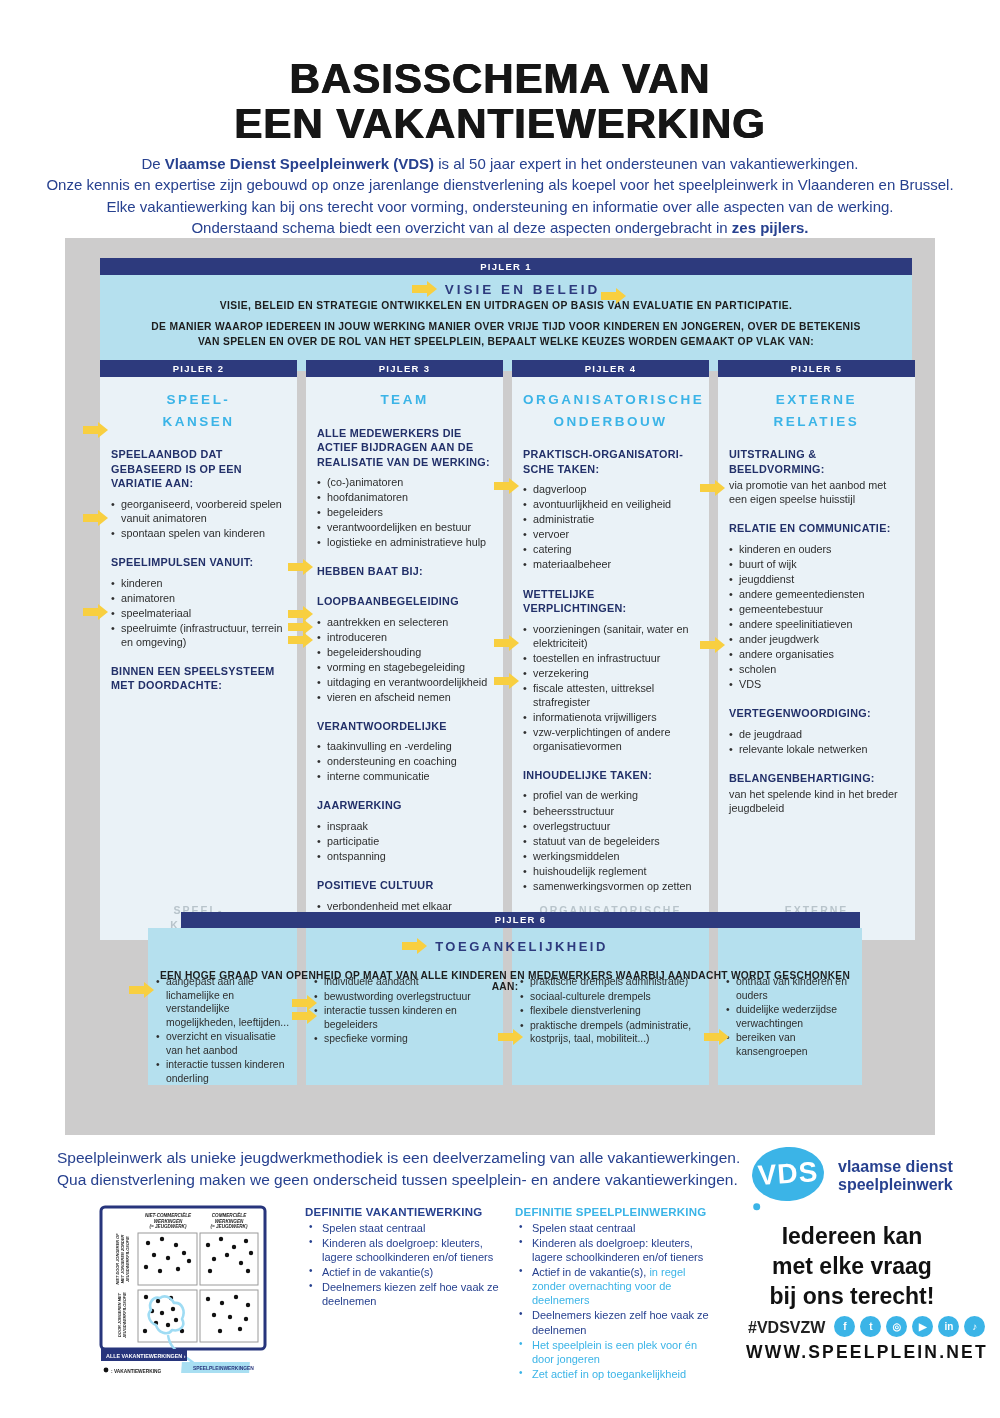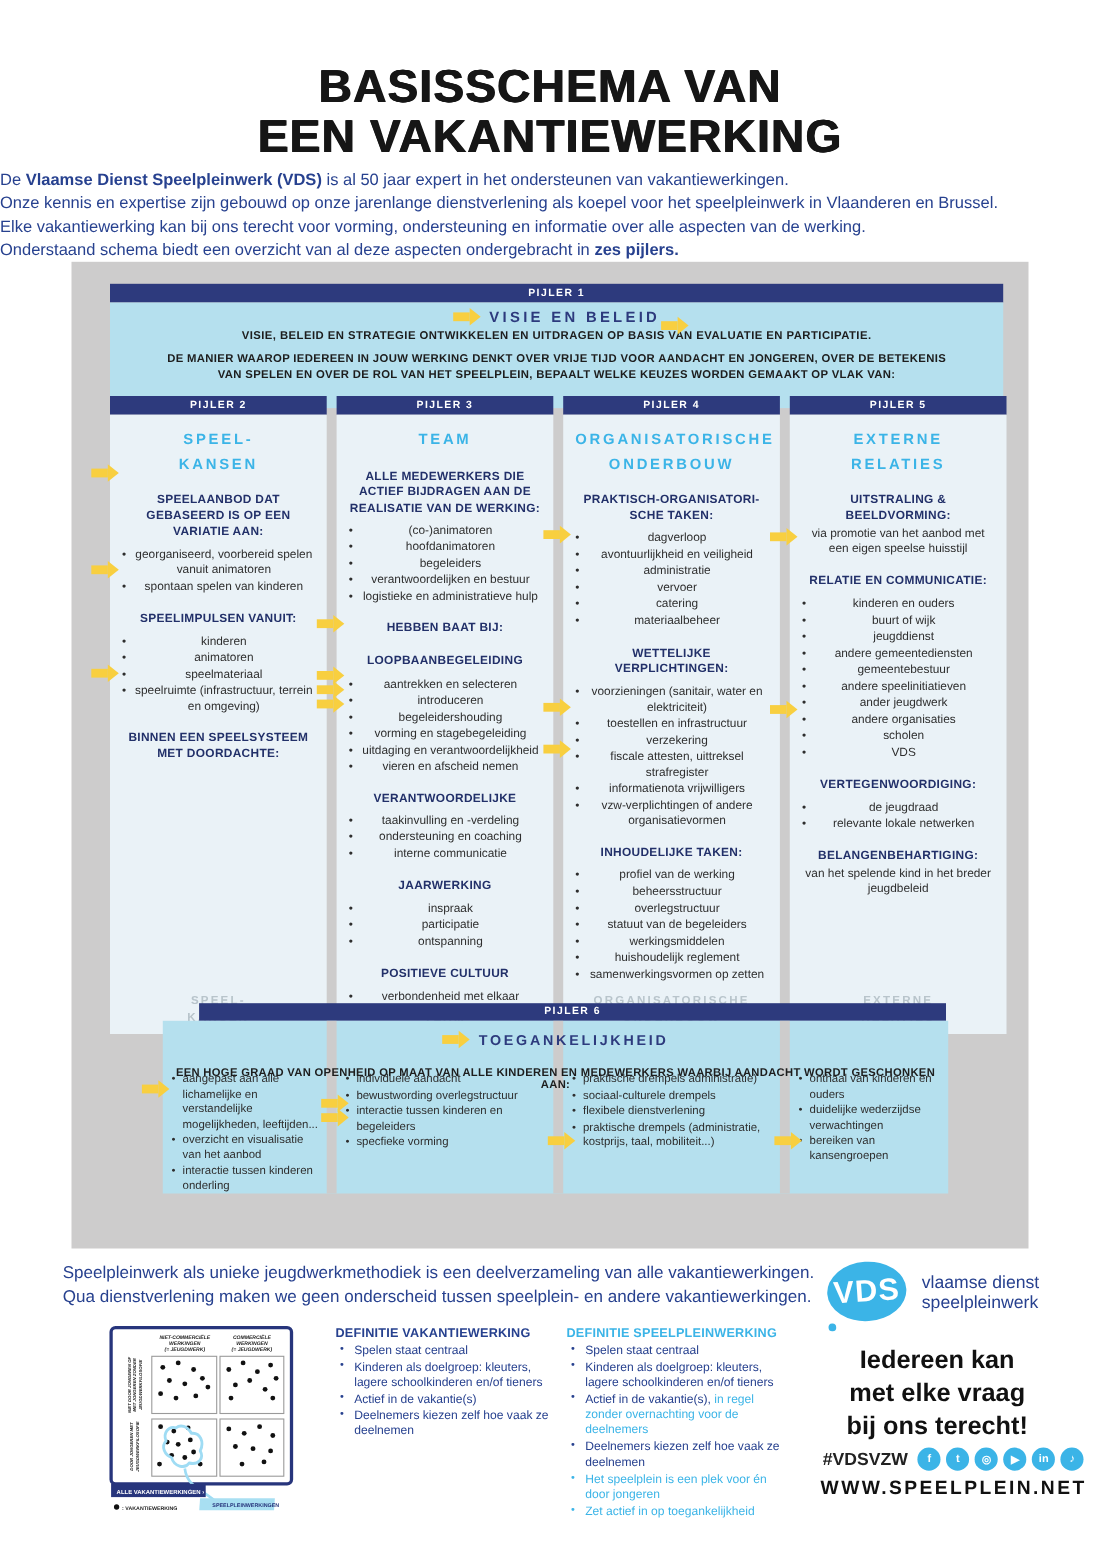--- a/index.html
+++ b/index.html
@@ -7,42 +7,42 @@
     --yellow:#f8cf40; --graybg:#cdcccc; --textnavy:#27418f;
   }
   html,body{margin:0;padding:0;}
   body{font-family:"Liberation Sans",sans-serif;background:#fff;}
   .page{position:relative;width:1000px;height:1418px;background:#fff;overflow:hidden;}
 
   
   .main-title{position:absolute;top:56px;left:0;width:100%;text-align:center;
     font-size:42px;line-height:1.08;letter-spacing:1px;color:#161616;font-weight:bold;
     text-shadow:0.7px 0 0 #161616, -0.4px 0 0 #161616;margin:0;}
-  .intro{position:absolute;top:153px;left:0;width:100%;
+  .intro{position:absolute;top:153px;left:0;width:100%;text-align:center;
     font-size:15px;line-height:1.43;color:var(--textnavy);}
 
   
   .schema{position:absolute;left:65px;top:238px;width:870px;height:897px;background:var(--graybg);}
   .bar{background:var(--navy);color:#fff;font-size:9.5px;font-weight:bold;
     letter-spacing:1.3px;text-align:center;}
   .p1bar{position:absolute;left:35px;top:20px;width:812px;height:17px;line-height:17px;}
   .p1box{position:absolute;left:35px;top:37px;width:812px;height:96px;background:var(--lightblue);
     text-align:center;padding-top:5px;box-sizing:border-box;}
   .p1title{color:var(--navy);font-weight:bold;font-size:13.5px;letter-spacing:3px;}
   .p1sub{font-size:10.3px;font-weight:bold;letter-spacing:0.4px;margin-top:2px;color:#1d1d1d;}
   .p1body{font-size:10.3px;font-weight:bold;letter-spacing:0.3px;margin-top:9px;line-height:1.45;color:#1d1d1d;}
 
   .column{position:absolute;top:122px;width:197px;height:580px;}
   .col0{left:35px}.col1{left:241px}.col2{left:447px}.col3{left:653px}
   .colbar{height:17px;line-height:17px;}
   .colbody{position:absolute;top:17px;bottom:0;left:0;right:0;background:var(--colbg);
     padding:8px 11px;box-sizing:border-box;}
   .coltitle{color:var(--cyan);font-weight:bold;font-size:13.5px;letter-spacing:2.5px;
     text-align:center;line-height:1.6;white-space:pre-line;margin:4px 0 10px;}
-  .section{margin-top:15px;text-align:center;}
+  .section{margin-top:15px;}
   .sechead{color:#223069;font-weight:bold;font-size:10.8px;letter-spacing:0.3px;line-height:1.35;}
   .secbody{font-size:10.8px;line-height:1.3;color:#2e2e2e;margin-top:2px;}
   .blist{margin:6px 0 0;padding:0;list-style:none;font-size:10.8px;line-height:1.3;color:#2e2e2e;}
   .blist li{position:relative;padding-left:10px;margin-top:1px;}
   .blist li::before{content:"•";position:absolute;left:0;}
   .collabel{position:absolute;left:0;right:0;bottom:6px;text-align:center;color:#b8c4cb;
     font-weight:bold;font-size:10.5px;letter-spacing:2px;line-height:1.5;white-space:pre-line;}
 
   
   .p6{position:absolute;left:83px;top:674px;width:714px;height:173px;z-index:3;}
@@ -75,21 +75,21 @@
   .dlist li{position:relative;padding-left:17px;margin-top:1px;}
   .dlist li::before{content:"•";position:absolute;left:4px;top:0;font-size:10px;}
   .dlist li.cyan{color:var(--cyan);}
   .cyan-part{color:var(--cyan);}
 
   .logo{position:absolute;left:752px;top:1147px;width:210px;height:64px;}
   .bubble{position:absolute;left:0;top:0;width:72px;height:54px;background:var(--cyan);
     border-radius:50%;display:flex;align-items:center;justify-content:center;transform:rotate(-4deg);}
   .bubble::after{content:"";position:absolute;left:-1px;bottom:-7px;width:7px;height:7px;border-radius:50%;background:var(--cyan);}
   .bubble span{color:#fff;font-weight:bold;font-size:28px;letter-spacing:1px;}
-  .logoname{position:absolute;left:86px;top:11px;color:var(--textnavy);font-weight:normal;font-size:16px;line-height:1.15;}
+  .logoname{position:absolute;left:86px;top:11px;color:var(--textnavy);font-weight:bold;font-size:16px;line-height:1.15;}
 
   .slogan{position:absolute;left:742px;top:1222px;width:220px;text-align:center;
     font-size:23px;font-weight:bold;color:#111;line-height:1.3;}
   .socialrow{position:absolute;left:748px;top:1316px;width:215px;display:flex;align-items:flex-end;gap:5px;}
   .hashtag{font-weight:bold;font-size:16px;color:#222;margin-right:4px;}
   .sicon{width:21px;height:21px;border-radius:50%;background:var(--cyan);color:#fff;
     display:inline-flex;align-items:center;justify-content:center;font-size:10px;font-weight:bold;cursor:pointer;}
   .website{position:absolute;left:746px;top:1342px;font-size:17.5px;font-weight:bold;letter-spacing:2.2px;color:#111;}
 
   .quad{position:absolute;left:98px;top:1203px;}
@@ -110,21 +110,21 @@
   </div>
 
   <div class="schema" id="schema">
     <div class="bar p1bar">PIJLER 1</div>
     <div class="p1box">
       <div>
         <span class="arr arr-inline"></span><span class="p1title">VISIE EN BELEID</span>
       </div>
       <div class="p1sub">VISIE, BELEID EN STRATEGIE ONTWIKKELEN EN UITDRAGEN OP BASIS VAN EVALUATIE EN PARTICIPATIE.</div>
       <div class="p1body">
-        <div>DE MANIER WAAROP IEDEREEN IN JOUW WERKING DENKT OVER VRIJE TIJD VOOR AANDACHT EN JONGEREN, OVER DE BETEKENIS</div>
+        <div>DE MANIER WAAROP IEDEREEN IN JOUW WERKING MANIER OVER VRIJE TIJD VOOR KINDEREN EN JONGEREN, OVER DE BETEKENIS</div>
         <div>VAN SPELEN EN OVER DE ROL VAN HET SPEELPLEIN, BEPAALT WELKE KEUZES WORDEN GEMAAKT OP VLAK VAN:</div>
       </div>
     </div>
 
     <div id="cols">
         <div class="column col0">
           <div class="bar colbar">PIJLER 2</div>
           <div class="colbody">
             <div class="coltitle">SPEEL-
 KANSEN</div>

